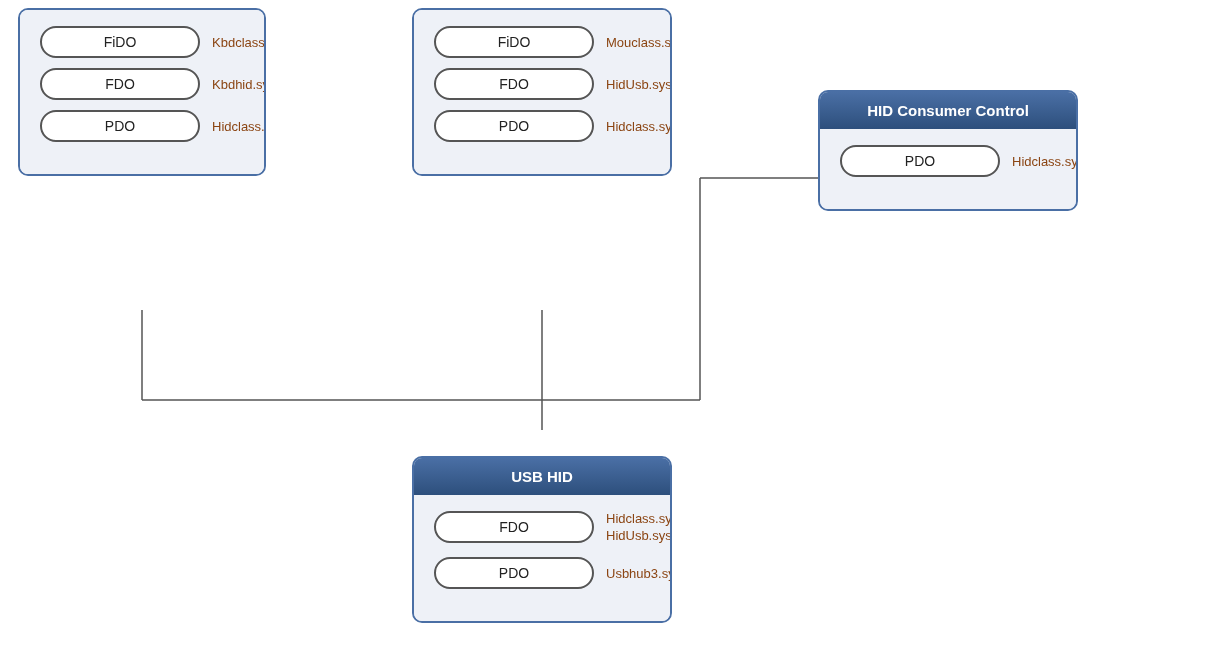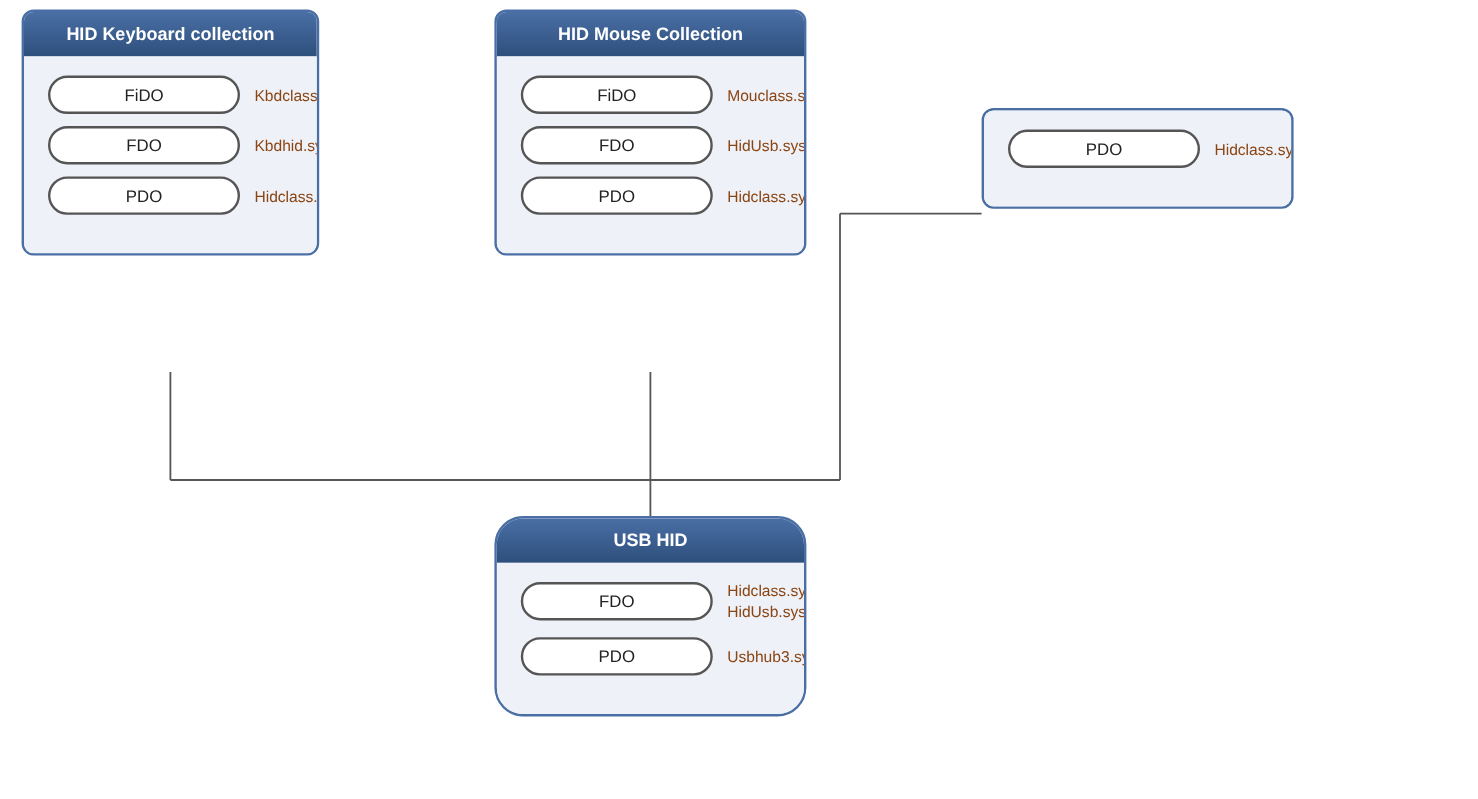--- a/index.html
+++ b/index.html
@@ -124,23 +124,22 @@
     #consumer-box .node-pill {
       width: 160px;
     }
     #consumer-box .node-label {
       left: 172px;
     }
 
     
     #usb-box {
       left: 412px;
-      top: 430px;
+      top: 456px;
       width: 260px;
-      border-radius: 24px;
     }
     #usb-box .collection-body {
       padding: 16px 20px;
     }
     #usb-box .node-pill {
       width: 160px;
     }
     #usb-box .node-label {
       left: 172px;
     }
@@ -167,78 +166,75 @@
     <line x1="542" y1="400" x2="542" y2="430" stroke="#555" stroke-width="1.5"></line>
 
     <line x1="542" y1="310" x2="542" y2="400" stroke="#555" stroke-width="1.5"></line>
 
     <line x1="818" y1="178" x2="700" y2="178" stroke="#555" stroke-width="1.5"></line>
     <line x1="700" y1="178" x2="700" y2="400" stroke="#555" stroke-width="1.5"></line>
     <line x1="700" y1="400" x2="542" y2="400" stroke="#555" stroke-width="1.5"></line>
   </svg>
 
   <div id="kbd-box" class="collection-box">
+    <div class="collection-body">
+
+      <div class="node-row">
+        <div class="node-pill" style="width:160px;">
+          <span>FiDO</span>
+        </div>
+        <span class="node-label">Kbdclass.sys</span>
+      </div>
+
+      <div class="node-row">
+        <div class="node-pill" style="width:160px;">
+          <span>FDO</span>
+        </div>
+        <span class="node-label">Kbdhid.sys</span>
+      </div>
+
+      <div class="node-row">
+        <div class="node-pill" style="width:160px;">
+          <span>PDO</span>
+        </div>
+        <span class="node-label">Hidclass.sys</span>
+      </div>
+    </div>
+  </div>
+
+  <div id="mouse-box" class="collection-box">
+    <div class="collection-body">
+
+      <div class="node-row">
+        <div class="node-pill" style="width:160px;">
+          <span>FiDO</span>
+        </div>
+        <span class="node-label">Mouclass.sys</span>
+      </div>
+
+      <div class="node-row">
+        <div class="node-pill" style="width:160px;">
+          <span>FDO</span>
+        </div>
+        <span class="node-label">HidUsb.sys</span>
+      </div>
+
+      <div class="node-row">
+        <div class="node-pill" style="width:160px;">
+          <span>PDO</span>
+        </div>
+        <span class="node-label">Hidclass.sys</span>
+      </div>
+    </div>
+  </div>
+
+  <div id="consumer-box" class="collection-box">
     <div class="collection-header">
-      <span>HID Keyboard collection</span>
-    </div>
-    <div class="collection-body">
-
-      <div class="node-row">
-        <div class="node-pill" style="width:160px;">
-          <span>FiDO</span>
-        </div>
-        <span class="node-label">Kbdclass.sys</span>
-      </div>
-
-      <div class="node-row">
-        <div class="node-pill" style="width:160px;">
-          <span>FDO</span>
-        </div>
-        <span class="node-label">Kbdhid.sys</span>
-      </div>
-
-      <div class="node-row">
-        <div class="node-pill" style="width:160px;">
-          <span>PDO</span>
-        </div>
-        <span class="node-label">Hidclass.sys</span>
-      </div>
-    </div>
-  </div>
-
-  <div id="mouse-box" class="collection-box">
-    <div class="collection-header">
-      <span>HID Mouse Collection</span>
-    </div>
-    <div class="collection-body">
-
-      <div class="node-row">
-        <div class="node-pill" style="width:160px;">
-          <span>FiDO</span>
-        </div>
-        <span class="node-label">Mouclass.sys</span>
-      </div>
-
-      <div class="node-row">
-        <div class="node-pill" style="width:160px;">
-          <span>FDO</span>
-        </div>
-        <span class="node-label">HidUsb.sys</span>
-      </div>
-
-      <div class="node-row">
-        <div class="node-pill" style="width:160px;">
-          <span>PDO</span>
-        </div>
-        <span class="node-label">Hidclass.sys</span>
-      </div>
-    </div>
-  </div>
-
-  <div id="consumer-box" class="collection-box">
+      <span>HID Consumer Control</span>
+    </div>
     <div class="collection-body">
 
       <div class="node-row">
         <div class="node-pill" style="width:160px;">
           <span>PDO</span>
         </div>
         <span class="node-label">Hidclass.sys</span>
       </div>
     </div>
   </div>

